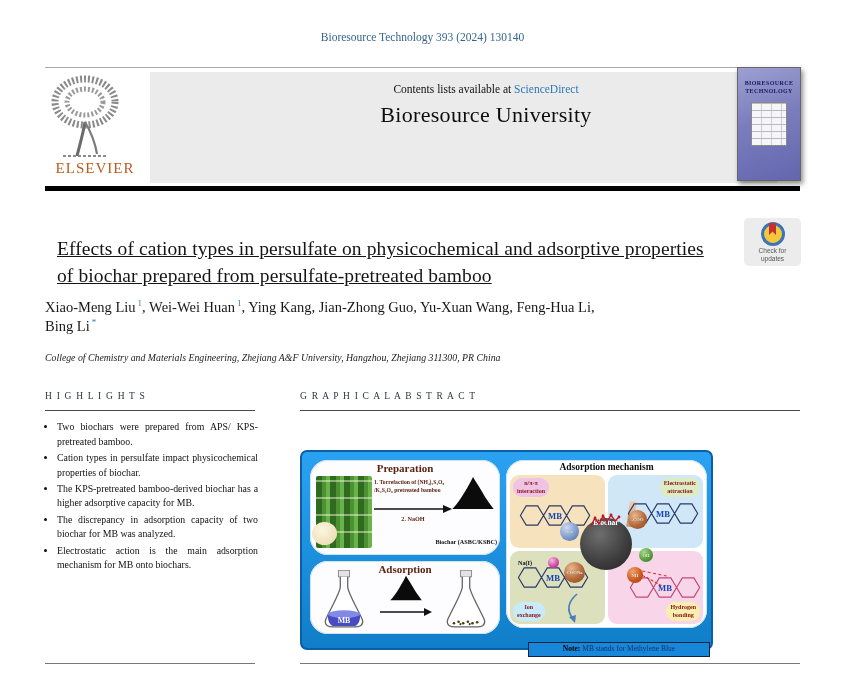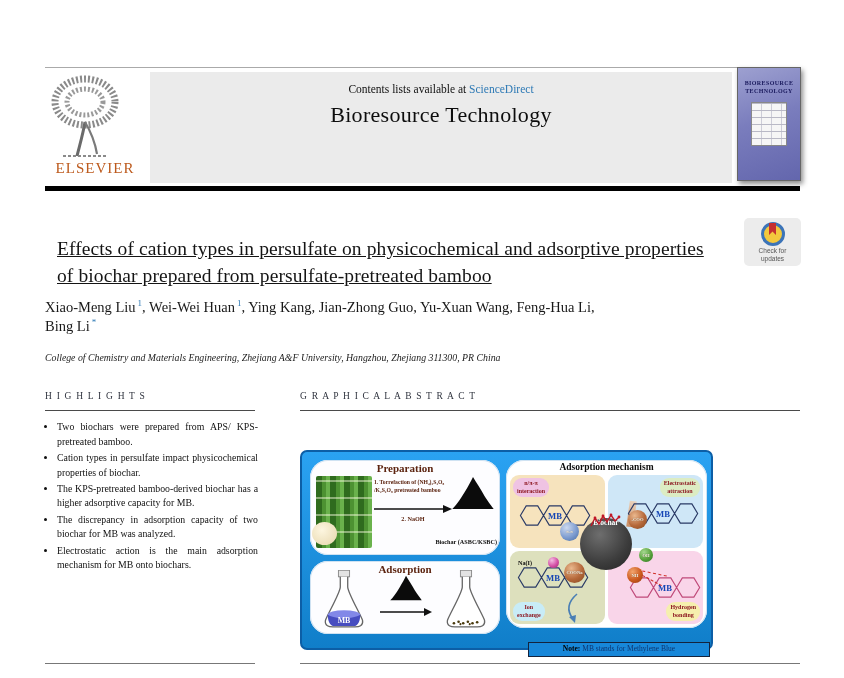--- a/index.html
+++ b/index.html
@@ -4,21 +4,21 @@
 <style>
   html,body{margin:0;padding:0;background:#fff;}
   .page{position:relative;width:844px;height:678px;background:#fff;overflow:hidden;
         font-family:"Liberation Serif","DejaVu Serif",serif;color:#1a1a1a;}
   
   .citation{position:absolute;top:31px;left:45px;width:755px;text-align:center;
             font-size:11.5px;color:#35648f;}
   .rule-thin{position:absolute;left:45px;width:755px;height:1px;background:#aaa;}
   .rule-top{top:67px;}
   
-  .band{position:absolute;top:72px;left:150px;width:582px;height:111px;background:#ebebeb;}
+  .band{position:absolute;top:72px;left:150px;width:582px;height:111px;background:#ebebeb;padding-left:45px;}
   .contents-line{margin-top:11px;text-align:center;font-size:11.5px;color:#111;}
   .link{color:#2d79b5;text-decoration:none;cursor:pointer;}
   .journal-title{margin-top:7px;text-align:center;font-size:22px;color:#0d0d0d;letter-spacing:.3px;}
   .homepage-line{margin-top:13px;text-align:center;font-size:11px;color:#222;
                  font-family:"Liberation Sans","DejaVu Sans",sans-serif;}
   
   .els{position:absolute;top:74px;left:45px;width:100px;height:108px;text-align:center;}
   .els-name{font-size:15px;color:#bd5a1d;letter-spacing:1px;margin-top:0px;}
   
   .cover{position:absolute;top:67px;left:737px;width:64px;height:114px;
@@ -125,36 +125,37 @@
         border:1px solid #14233d;box-sizing:border-box;text-align:center;font-size:7.5px;
         line-height:12px;color:#0d3570;}
   .note b{color:#000;}
   svg{display:block;}
 </style>
 </head>
 <body>
 
 <div class="page">
 
+  <div class="citation">Bioresource Technology 393 (2024) 130140</div>
   <div class="rule-thin rule-top"></div>
 
   <div class="els">
     <svg width="80" height="86" viewBox="0 0 80 86">
       <ellipse cx="40" cy="28" rx="30" ry="23" fill="none" stroke="#8a8a8a" stroke-width="7" stroke-dasharray="2 2"></ellipse>
       <ellipse cx="40" cy="28" rx="18" ry="13" fill="none" stroke="#9a9a9a" stroke-width="5" stroke-dasharray="2 2"></ellipse>
       <path d="M40 48 C38 60 35 70 32 82" stroke="#6a6a6a" stroke-width="3" fill="none"></path>
       <path d="M40 48 C46 58 50 68 52 80" stroke="#7a7a7a" stroke-width="2.2" fill="none"></path>
       <path d="M18 82 L62 82" stroke="#8a8a8a" stroke-width="2" stroke-dasharray="3 2"></path>
     </svg>
     <div class="els-name">ELSEVIER</div>
   </div>
 
   <div class="band">
     <div class="contents-line"><span>Contents lists available at </span><span class="link">ScienceDirect</span></div>
-    <div class="journal-title">Bioresource Technology</div>
+    <div class="journal-title">Bioresource University</div>
   </div>
 
   <div class="cover">
     <div class="cover-t cover-t1">BIORESOURCE</div>
     <div class="cover-t">TECHNOLOGY</div>
     <div class="cover-art"></div>
   </div>
 
   <div class="black-bar"></div>
 

